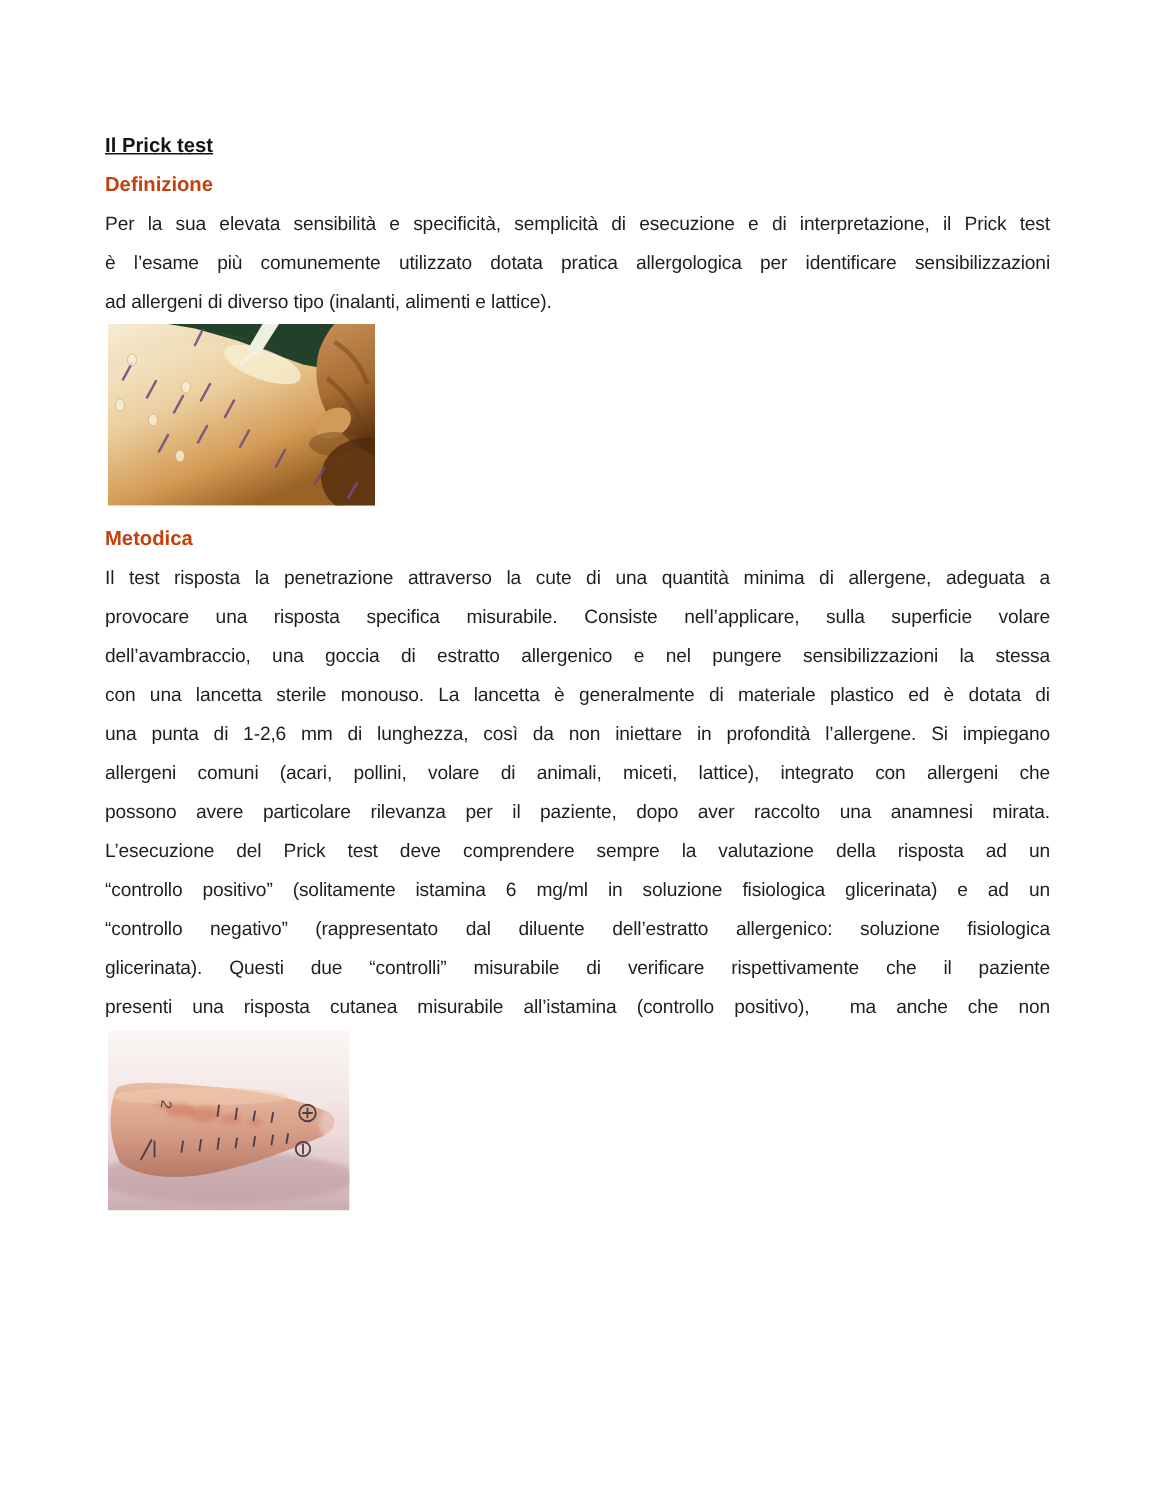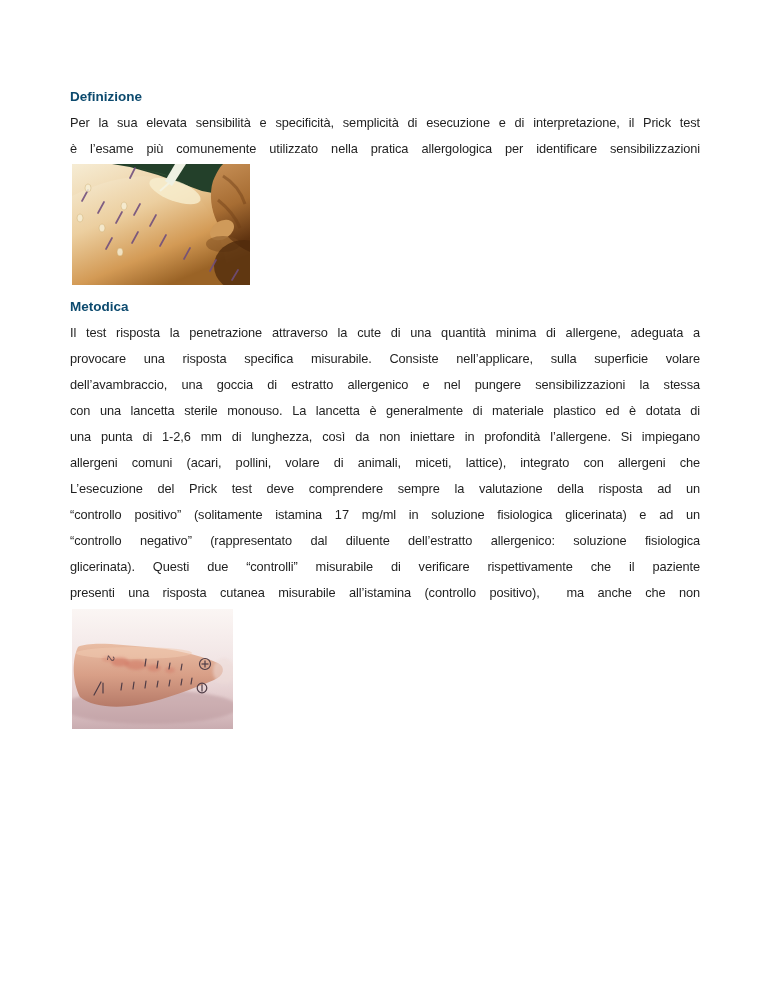--- a/index.html
+++ b/index.html
@@ -11,47 +11,49 @@
     overflow:hidden;
   }
   .page { padding:84px 68px 30px 70px; box-sizing:border-box; }
 
   .doc-title {
     font-size:13.5px; font-weight:bold; line-height:26px;
     text-decoration:underline; color:#141414; margin:0;
   }
   .doc-heading {
     font-size:13.5px; font-weight:bold; line-height:26px;
-    color:#0c4a6e; margin:0;
+    color:#c2410c; margin:0;
   }
   .para { margin:0; }
   .tline {
     font-size:12.8px; line-height:26px;
     letter-spacing:-0.1px;
     white-space:nowrap;
     text-align:justify; text-align-last:justify;
   }
   .tline.last { text-align-last:left; }
 
   figure { margin:0; padding:0; }
   .photo1 { margin:2px 0 9px 2px; width:178px; height:121px; }
   .photo2 { margin:3px 0 0 2px; width:161px; height:120px; }
   .photo1 svg, .photo2 svg { display:block; }
 </style>
 </head>
 <body>
 
 <div class="page">
 
+  <h1 class="doc-title">Il Prick test</h1>
 
   <h2 class="doc-heading">Definizione</h2>
 
   <div class="para">
       <div class="tline">Per la sua elevata sensibilità e specificità, semplicità di esecuzione e di interpretazione, il Prick test</div>
-      <div class="tline">è l’esame più comunemente utilizzato nella pratica allergologica per identificare sensibilizzazioni</div>
+      <div class="tline">è l’esame più comunemente utilizzato dotata pratica allergologica per identificare sensibilizzazioni</div>
+      <div class="tline last">ad allergeni di diverso tipo (inalanti, alimenti e lattice).</div>
     </div>
 
   <figure class="photo1">
     <svg width="178" height="121" viewBox="0 0 178 121">
       <defs>
         <linearGradient id="g1skin" x1="0" y1="0" x2="0.6" y2="1">
           <stop offset="0" stop-color="#f6ecd4"></stop>
           <stop offset="0.4" stop-color="#eccfa0"></stop>
           <stop offset="0.75" stop-color="#d39a55"></stop>
           <stop offset="1" stop-color="#9a6326"></stop>
@@ -101,22 +103,23 @@
 
   <h2 class="doc-heading">Metodica</h2>
 
   <div class="para">
       <div class="tline">Il test risposta la penetrazione attraverso la cute di una quantità minima di allergene, adeguata a</div>
       <div class="tline">provocare una risposta specifica misurabile. Consiste nell’applicare, sulla superficie volare</div>
       <div class="tline">dell’avambraccio, una goccia di estratto allergenico e nel pungere sensibilizzazioni la stessa</div>
       <div class="tline">con una lancetta sterile monouso. La lancetta è generalmente di materiale plastico ed è dotata di</div>
       <div class="tline">una punta di 1-2,6 mm di lunghezza, così da non iniettare in profondità l’allergene. Si impiegano</div>
       <div class="tline">allergeni comuni (acari, pollini, volare di animali, miceti, lattice), integrato con allergeni che</div>
+      <div class="tline">possono avere particolare rilevanza per il paziente, dopo aver raccolto una anamnesi mirata.</div>
       <div class="tline">L’esecuzione del Prick test deve comprendere sempre la valutazione della risposta ad un</div>
-      <div class="tline">“controllo positivo” (solitamente istamina 17 mg/ml in soluzione fisiologica glicerinata) e ad un</div>
+      <div class="tline">“controllo positivo” (solitamente istamina 6 mg/ml in soluzione fisiologica glicerinata) e ad un</div>
       <div class="tline">“controllo negativo” (rappresentato dal diluente dell’estratto allergenico: soluzione fisiologica</div>
       <div class="tline">glicerinata). Questi due “controlli” misurabile di verificare rispettivamente che il paziente</div>
       <div class="tline">presenti una risposta cutanea misurabile all’istamina (controllo positivo),&nbsp; ma anche che non</div>
     </div>
 
   <figure class="photo2">
     <svg width="161" height="120" viewBox="0 0 161 120">
       <defs>
         <linearGradient id="g2bg" x1="0" y1="0" x2="0" y2="1">
           <stop offset="0" stop-color="#fbf6f4"></stop>

